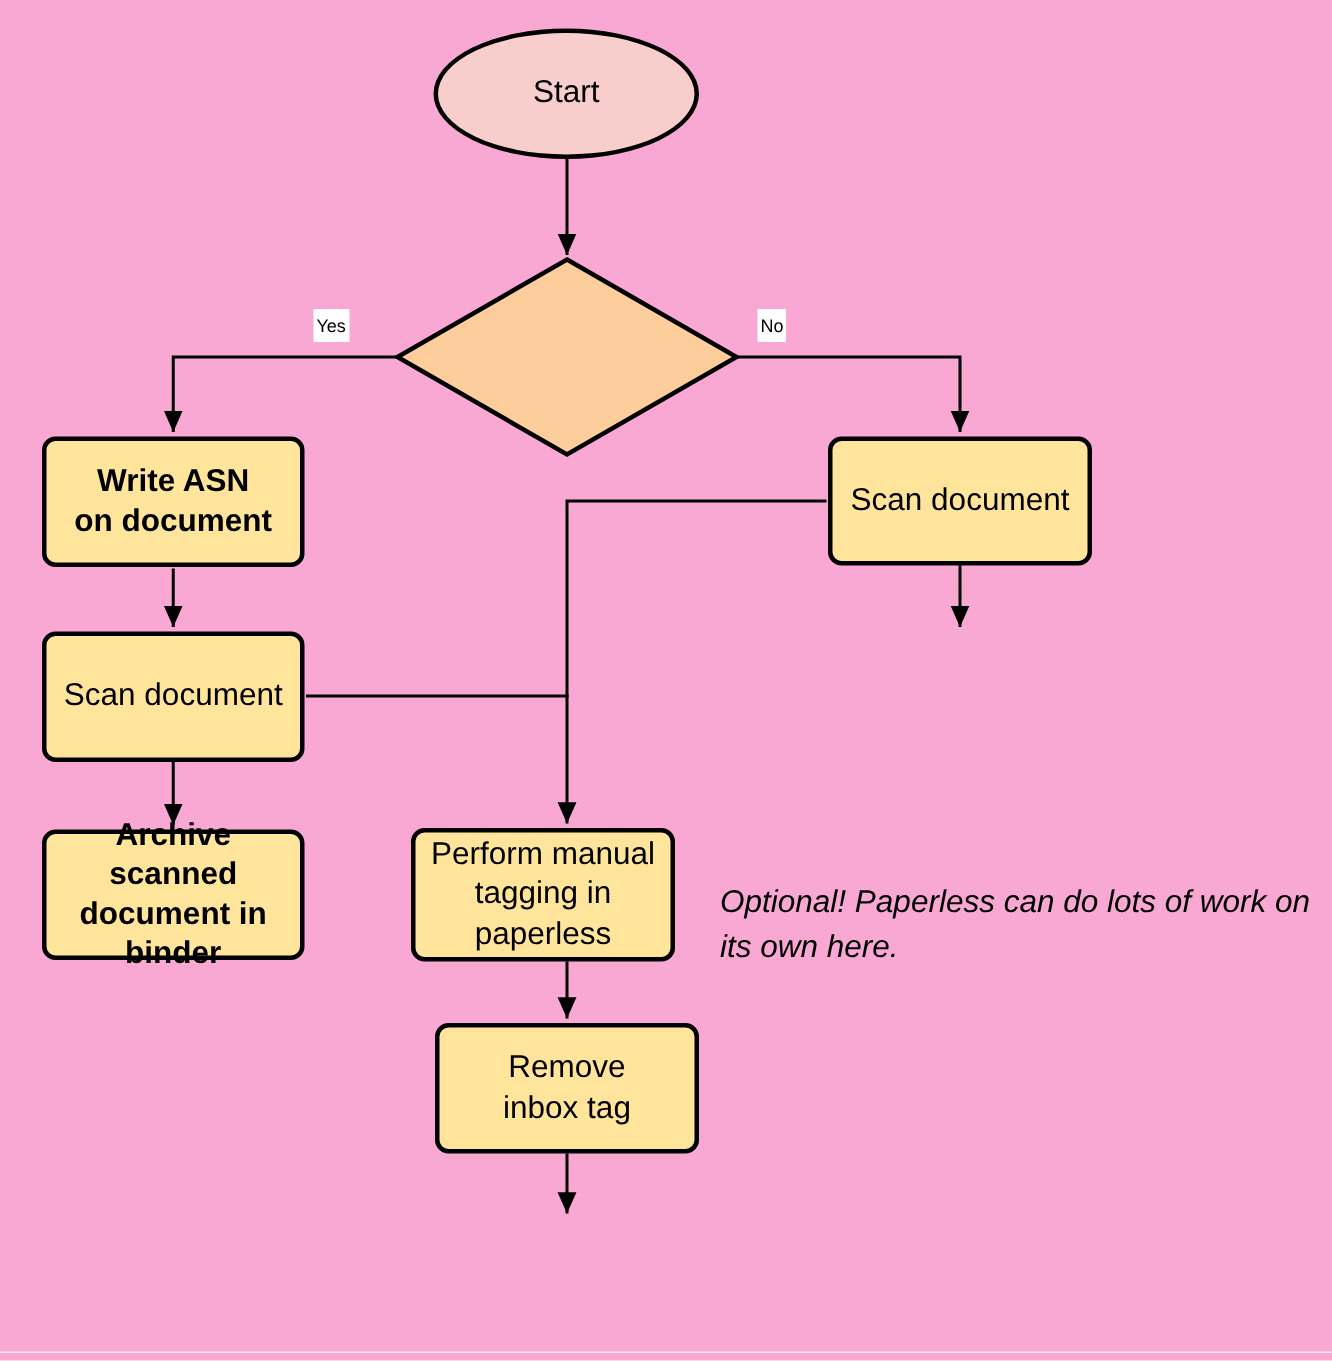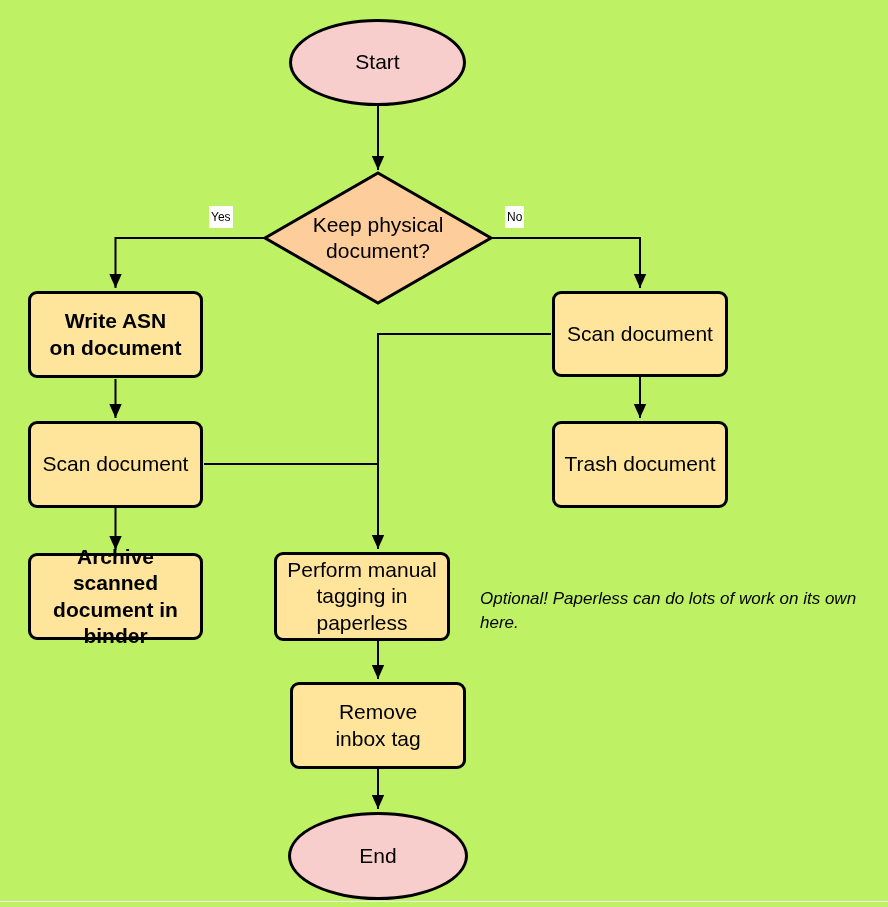--- a/index.html
+++ b/index.html
@@ -1,36 +1,36 @@
 <!DOCTYPE html>
 <html style="--terminal-fill: #F8CECC; --decision-fill: #FDCD9C; --process-fill: #FFE59C; --stroke: #000000; --text: #000000; --page-edge: #ededed;"><head>
 <meta charset="utf-8">
 <style>
   html,body{margin:0;padding:0;background:#ffffff;}
   .canvas{
-    position:relative;width:888px;height:907px;background:#bef264;overflow:hidden;
+    position:relative;width:888px;height:907px;background:#f9a8d4;overflow:hidden;
     font-family:"Liberation Sans","DejaVu Sans",sans-serif;color:var(--text,#000000);
   }
   svg.edges{position:absolute;left:0;top:0;}
   .edge{stroke:var(--stroke,#000000);stroke-width:2;fill:none;}
   .decision-shape{fill:var(--decision-fill,#FDCD9C);stroke:var(--stroke,#000000);stroke-width:3;stroke-linejoin:miter;}
   .node{
     position:absolute;display:flex;align-items:center;justify-content:center;
     text-align:center;font-size:21px;line-height:1.25;white-space:pre-line;
     box-sizing:border-box;padding:2px;
   }
   .process{background:var(--process-fill,#FFE59C);border:3px solid var(--stroke,#000000);border-radius:9px;}
   .terminal{background:var(--terminal-fill,#F8CECC);border:3px solid var(--stroke,#000000);border-radius:50%;}
   .decision-label{position:absolute;left:265px;top:173px;width:226px;height:130px;background:transparent;}
   .edge-label{position:absolute;font-size:12px;line-height:22px;background:#ffffff;padding:0 2px;}
   .edge-label.yes{left:209px;top:206px;}
   .edge-label.no{left:505px;top:206px;}
   .annotation{
     position:absolute;left:480px;top:587px;width:405px;
-    font-size:17px;font-style:italic;line-height:1.43;text-align:left;
+    font-size:21px;font-style:italic;line-height:1.43;text-align:left;
   }
   .page-bottom-line{position:absolute;left:0;top:901px;width:888px;height:1px;background:var(--page-edge,#ededed);}
 </style>
 </head>
 <body>
 
 <div class="canvas">
 
   <svg class="edges" width="888" height="907" viewBox="0 0 888 907">
     <defs>
@@ -48,45 +48,41 @@
     <path class="edge" d="M 204 464 L 379 464"></path>
     <path class="edge" d="M 551 334 L 378 334 L 378 549" marker-end="url(#arrowhead)"></path>
     <path class="edge" d="M 378 641 L 378 679" marker-end="url(#arrowhead)"></path>
     <path class="edge" d="M 378 769 L 378 809" marker-end="url(#arrowhead)"></path>
 
     <polygon class="decision-shape" points="378,173 491,238 378,303 265,238"></polygon>
   </svg>
 
   <div class="node terminal" style="left:289px;top:19px;width:177px;height:87px;">Start</div>
 
-  <div class="node decision-label">Keep physical
-document?</div>
 
   <div class="edge-label yes">Yes</div>
   <div class="edge-label no">No</div>
 
   <div class="node process" style="left:28px;top:291px;width:175px;height:87px;font-weight:bold;">Write ASN
 on document</div>
 
   <div class="node process" style="left:28px;top:421px;width:175px;height:87px;">Scan document</div>
 
   <div class="node process" style="left:28px;top:553px;width:175px;height:87px;font-weight:bold;">Archive scanned
 document in
 binder</div>
 
   <div class="node process" style="left:552px;top:291px;width:176px;height:86px;">Scan document</div>
 
-  <div class="node process" style="left:552px;top:421px;width:176px;height:87px;">Trash document</div>
 
   <div class="node process" style="left:274px;top:552px;width:176px;height:89px;">Perform manual
 tagging in
 paperless</div>
 
   <div class="node process" style="left:290px;top:682px;width:176px;height:87px;">Remove
 inbox tag</div>
 
-  <div class="node terminal" style="left:288px;top:812px;width:180px;height:88px;">End</div>
 
   <div class="annotation">Optional! Paperless can do lots of work on its own here.</div>
 
   <div class="page-bottom-line"></div>
 
 </div>
 
 </body></html>

